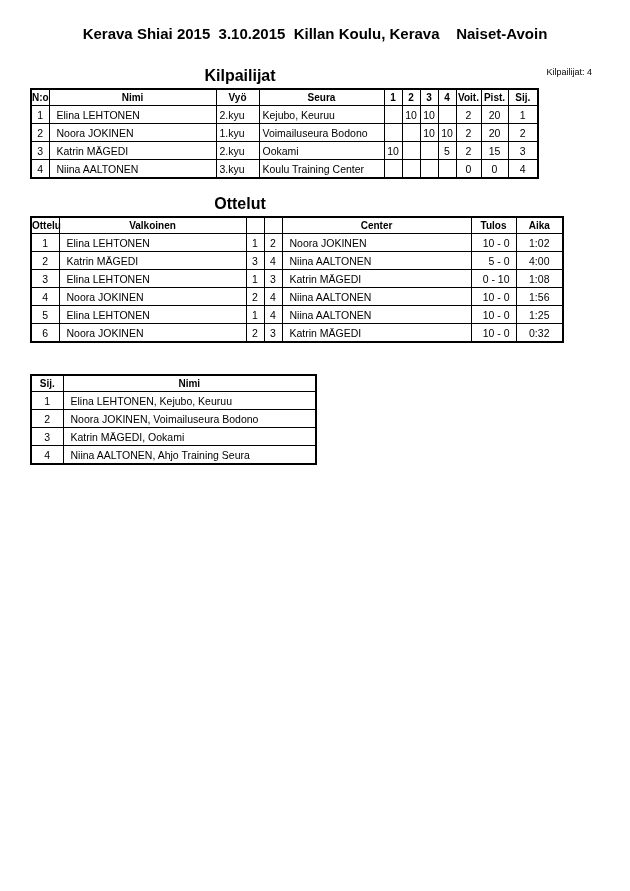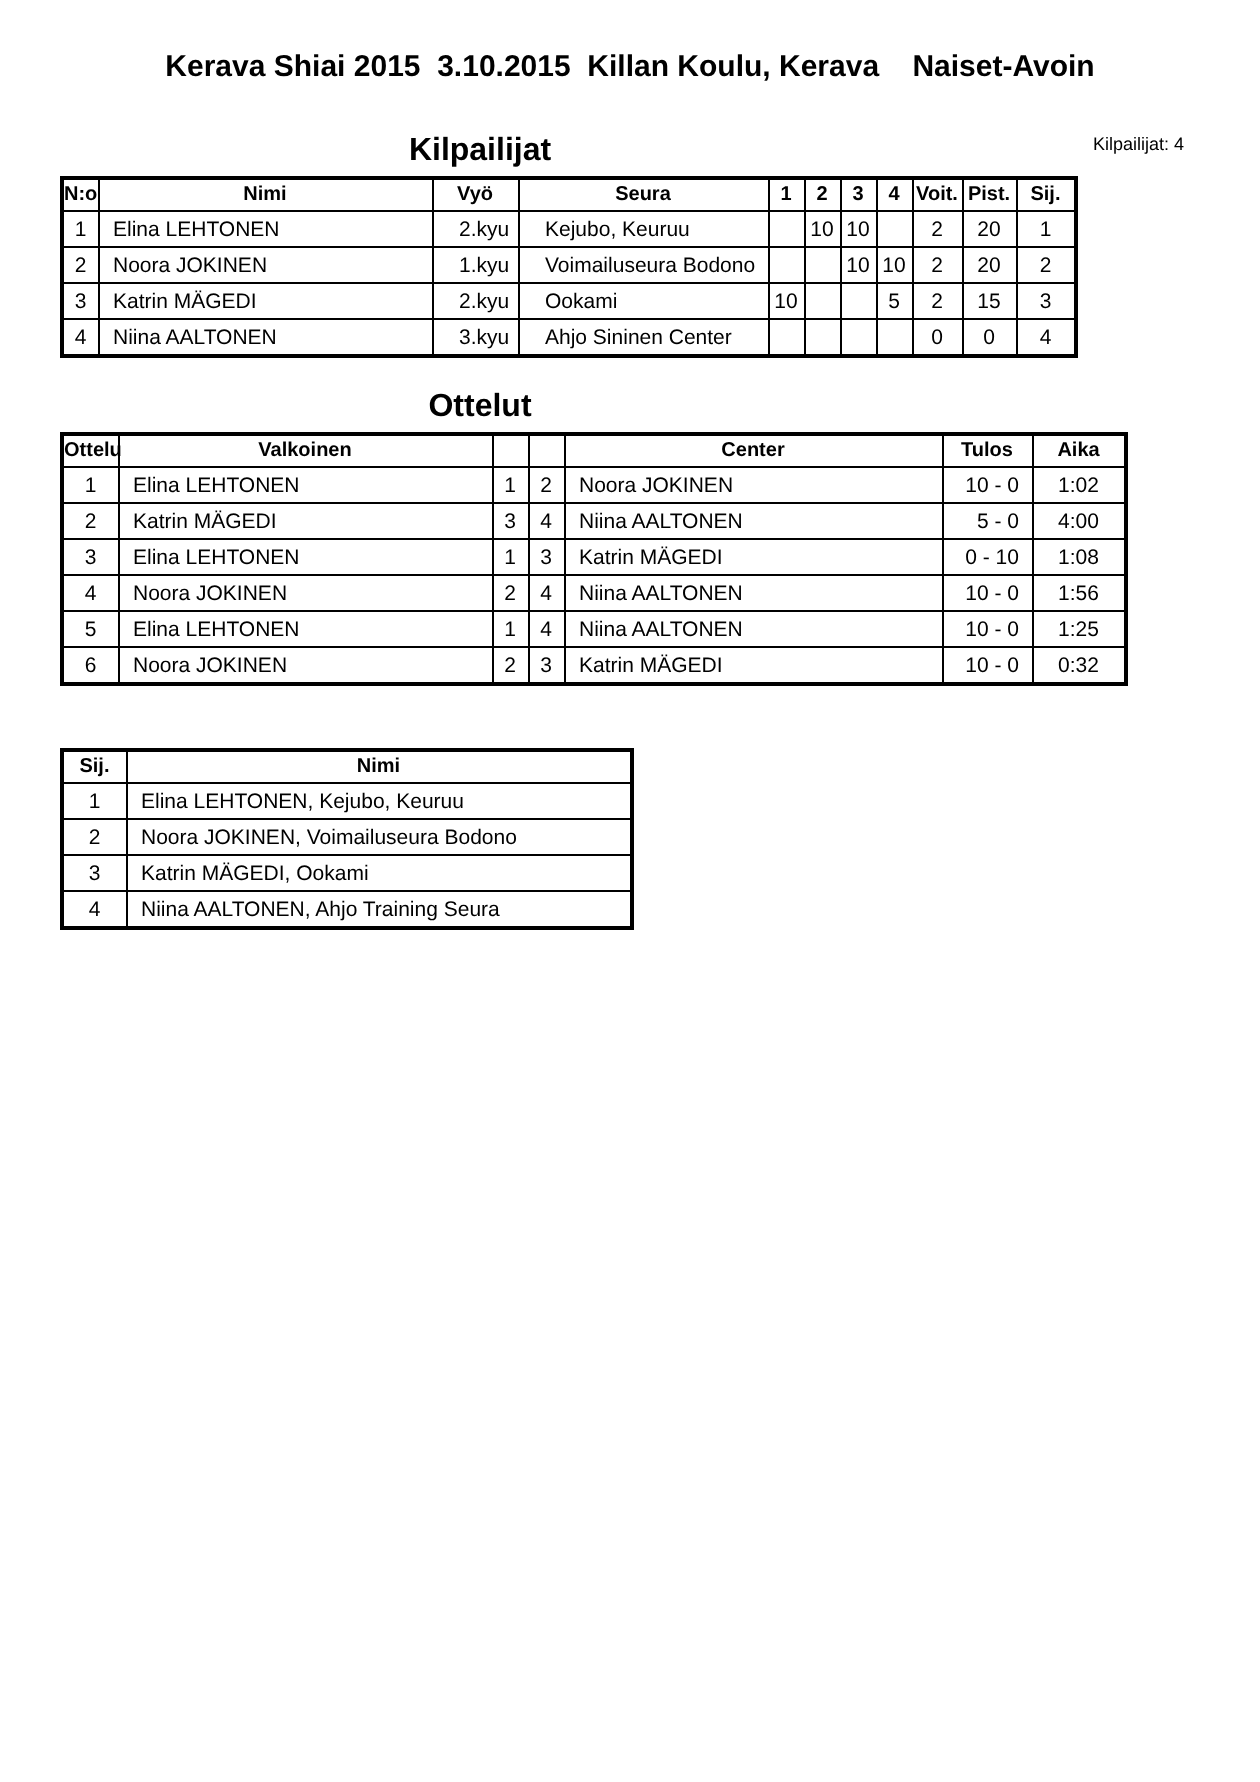--- a/index.html
+++ b/index.html
@@ -35,21 +35,21 @@
   .t3 { top: 374px; left: 30px; width: 285px; }
 
   th, td {
     border: 1px solid #000; padding: 0;
     white-space: nowrap; overflow: hidden;
     font-size: 10.5px; text-align: center; vertical-align: middle;
   }
   th { font-weight: bold; height: 15px; font-size: 10px; overflow: visible; }
   td { height: 17px; }
   .l { text-align: left; padding-left: 7px; }
-  .p3 { text-align: left; padding-left: 13px; }
+  .p3 { text-align: left; padding-left: 3px; }
   .r { text-align: right; padding-right: 6px; }
 </style>
 </head>
 <body>
 
 <div class="title">Kerava Shiai 2015  3.10.2015  Killan Koulu, Kerava    Naiset-Avoin</div>
 <div class="count">Kilpailijat: 4</div>
 
 <div class="heading h-kilpailijat">Kilpailijat</div>
 
@@ -119,21 +119,21 @@
       <td></td>
       <td>5</td>
       <td>2</td>
       <td>15</td>
       <td>3</td>
     </tr>
     <tr>
       <td>4</td>
       <td class="l">Niina AALTONEN</td>
       <td class="p3">3.kyu</td>
-      <td class="p3">Ahjo Sininen Center</td>
+      <td class="p3">Koulu Training Center</td>
       <td></td>
       <td></td>
       <td></td>
       <td></td>
       <td>0</td>
       <td>0</td>
       <td>4</td>
     </tr>
   </tbody>
 </table>

